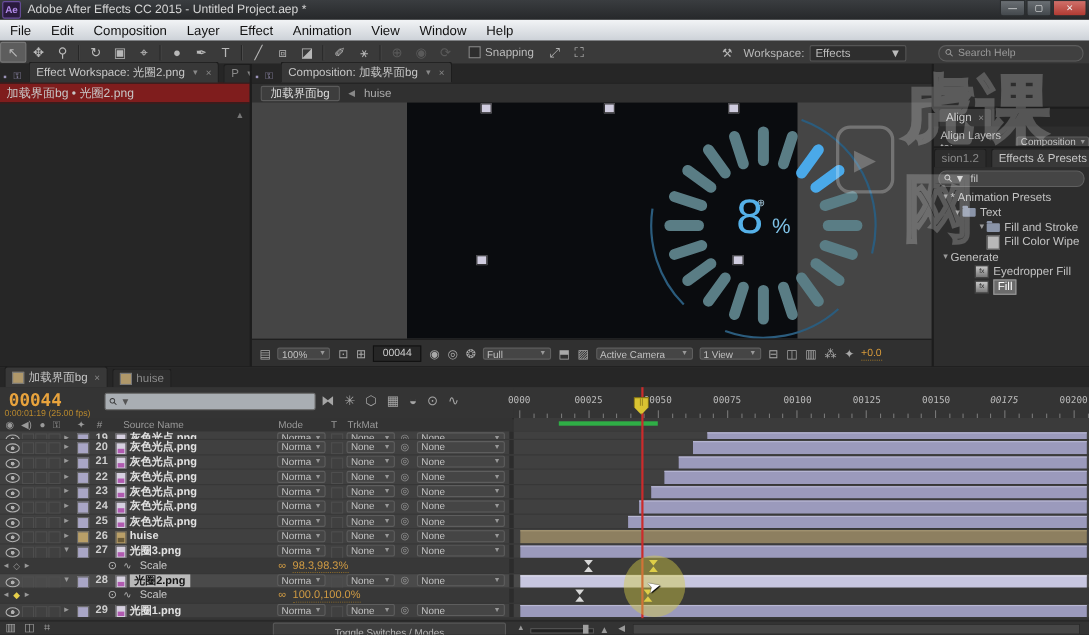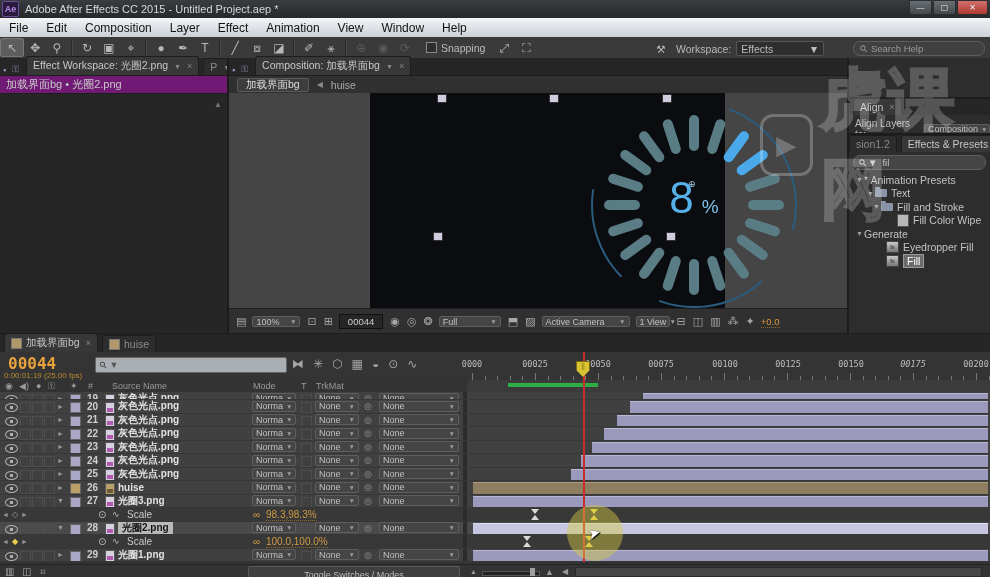--- a/index.html
+++ b/index.html
@@ -44,21 +44,21 @@
   .ptab .dd-arrow{font-size:7px;margin-left:6px;color:#888;}
   .ptab .tclose{margin-left:6px;color:#888;font-size:9px;}
   .ptab.inactive{background:#2d2d2d;color:#8a8a8a;}
   .panel-icon{font-size:9px;color:#9a93b8;margin:0 3px;}
   .dd-btn{background:#454545;border:1px solid #5e5e5e;border-radius:2px;font-size:9px;color:#c2c2c2;
           display:inline-flex;justify-content:space-between;align-items:center;padding:0 3px;height:11px;box-sizing:border-box;}
   .dd-btn .dd-arrow{font-size:6.5px;color:#999;margin-left:3px;}
   
   .ec-panel{left:0;top:58px;width:227px;height:275px;background:#262626;}
   .ec-tabs{height:17px;}
-  .ec-crumb{height:17px;background:#701a75;border-top:1px solid #1d1d1d;border-bottom:1px solid #1d1d1d;
+  .ec-crumb{height:17px;background:#7f1d1d;border-top:1px solid #1d1d1d;border-bottom:1px solid #1d1d1d;
             font-size:11px;color:#c8c8c8;display:flex;align-items:center;padding-left:6px;}
   .vdiv{background:#1c1c1c;}
   .comp-panel{left:229px;top:58px;width:618px;height:275px;background:#333;}
   .comp-crumb{height:17px;background:#303030;border-top:1px solid #1d1d1d;border-bottom:1px solid #1d1d1d;
               display:flex;align-items:center;font-size:10.5px;color:#aaa;}
   .crumb-btn{background:#3d3d3d;border:1px solid #5a5a5a;border-radius:2px;color:#ddd;
              padding:0 8px;margin-left:8px;height:12px;display:flex;align-items:center;}
   .viewer{left:229px;top:93px;width:618px;height:215px;background:#454545;overflow:hidden;}
   .stage{position:absolute;left:141px;top:0;width:355px;height:215px;background:#0a0c0f;}
   .handle{position:absolute;width:8px;height:7px;background:#cfccdf;border:1px solid #333;}
@@ -324,21 +324,21 @@
     <span class="dd-btn cs-item" style="width:62px;">
       <span>Full</span>
         <span class="dd-arrow">▼</span>
       </span>
     <span class="cs-icon">⬒</span>
     <span class="cs-icon">▨</span>
     <span class="dd-btn cs-item" style="width:88px;">
       <span>Active Camera</span>
         <span class="dd-arrow">▼</span>
       </span>
-    <span class="dd-btn cs-item" style="width:34px;">
+    <span class="dd-btn cs-item" style="width:56px;">
       <span>1 View</span>
         <span class="dd-arrow">▼</span>
       </span>
     <span class="cs-icon">⊟</span>
     <span class="cs-icon">◫</span>
     <span class="cs-icon">▥</span>
     <span class="cs-icon">⁂</span>
     <span class="cs-icon">✦</span>
     <span class="cs-item exposure">+0.0</span>
   </div>
@@ -388,21 +388,21 @@
     <div class="tree" id="eptree">
         <div class="tree-row" style="padding-left: 6px;">
           <span class="tree-exp">▼</span>
           <span>* Animation Presets</span>
         </div>
         <div class="tree-row" style="padding-left: 17px;">
           <span class="tree-exp">▼</span>
           <span class="tfolder"></span>
           <span>Text</span>
         </div>
-        <div class="tree-row" style="padding-left: 23px;">
+        <div class="tree-row" style="padding-left: 39px;">
           <span class="tree-exp">▼</span>
           <span class="tfolder"></span>
           <span>Fill and Stroke</span>
         </div>
         <div class="tree-row" style="padding-left: 39px;">
           <span class="tree-exp"></span>
           <span class="tpreset"></span>
           <span>Fill Color Wipe</span>
         </div>
         <div class="tree-row" style="padding-left: 6px;">

